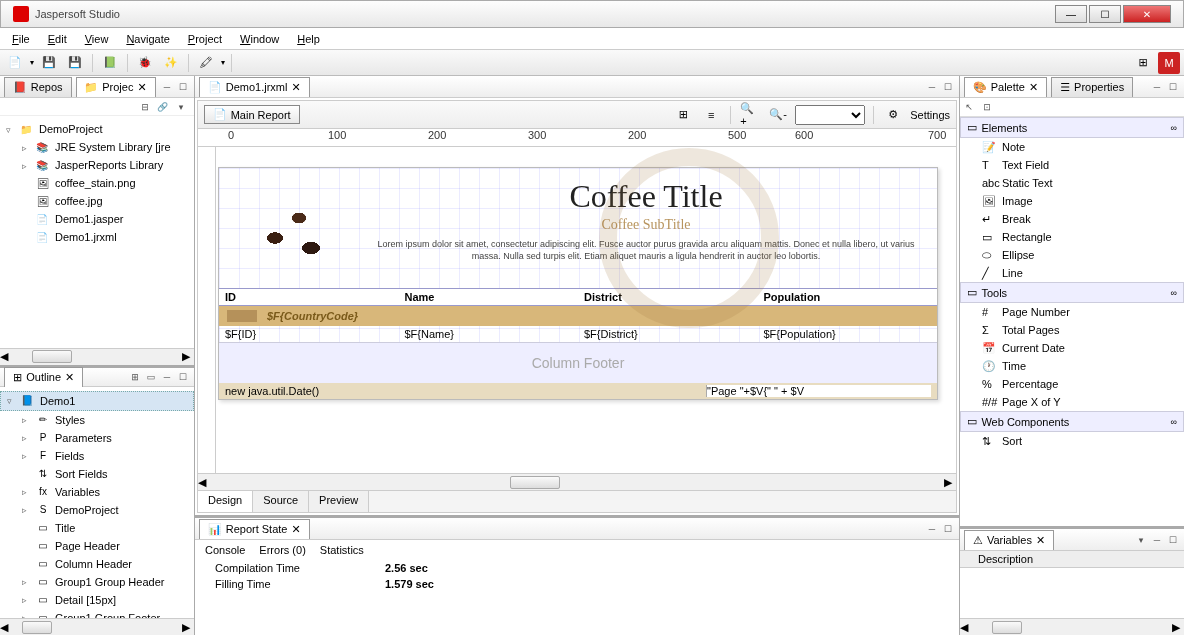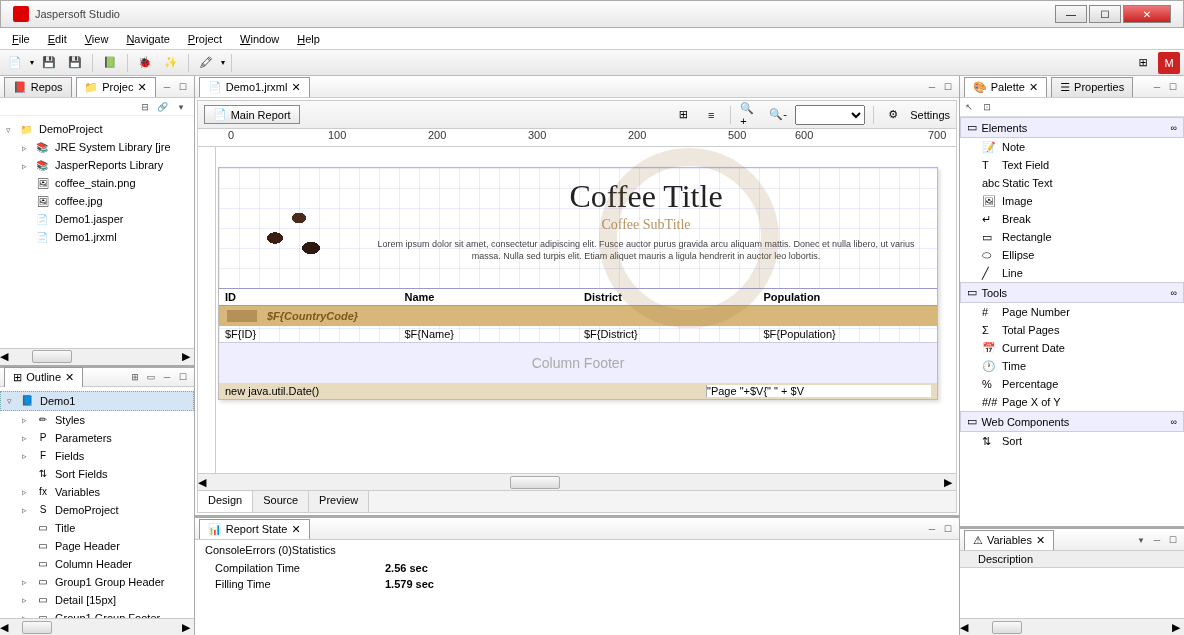--- a/index.html
+++ b/index.html
@@ -57,21 +57,21 @@
 .detail-row { display:flex; border-bottom:1px solid #ccd; }
 .col-footer { text-align:center; padding:12px; color:#aaa; font-size:14px; background:#eef; }
 .page-footer { display:flex; background:#e8dcc0; padding:2px 6px; font-size:10px; }
 .page-footer .right { margin-left:auto; }
 
 .bottom-tabs { height:22px; border-top:1px solid #ccc; display:flex; background:#f4f4f4; }
 .btab { padding:3px 10px; border-right:1px solid #ccc; background:#fff; }
 .btab.inactive { background:#f0f0f0; }
 
 .reportstate { height:120px; border-top:3px solid #aaa; background:#fff; }
-.rs-sub { padding:4px 10px; display:flex; }
+.rs-sub { padding:4px 10px; display:flex; gap:14px; }
 .rs-row { padding:2px 20px; display:flex; }
 .rs-row .lbl { width:170px; }
 .rs-row .val { font-weight:bold; }
 
 .right { width:225px; border-left:1px solid #aaa; background:#fff; }
 .palette-section { padding:3px 6px; background:#eef; border:1px solid #ccd; display:flex; align-items:center; font-size:11px; }
 .palette-item { padding:3px 8px 3px 22px; display:flex; align-items:center; gap:6px; }
 .pi-icon { width:14px; height:12px; display:inline-block; }
 
 .problems { border-top:3px solid #aaa; }

